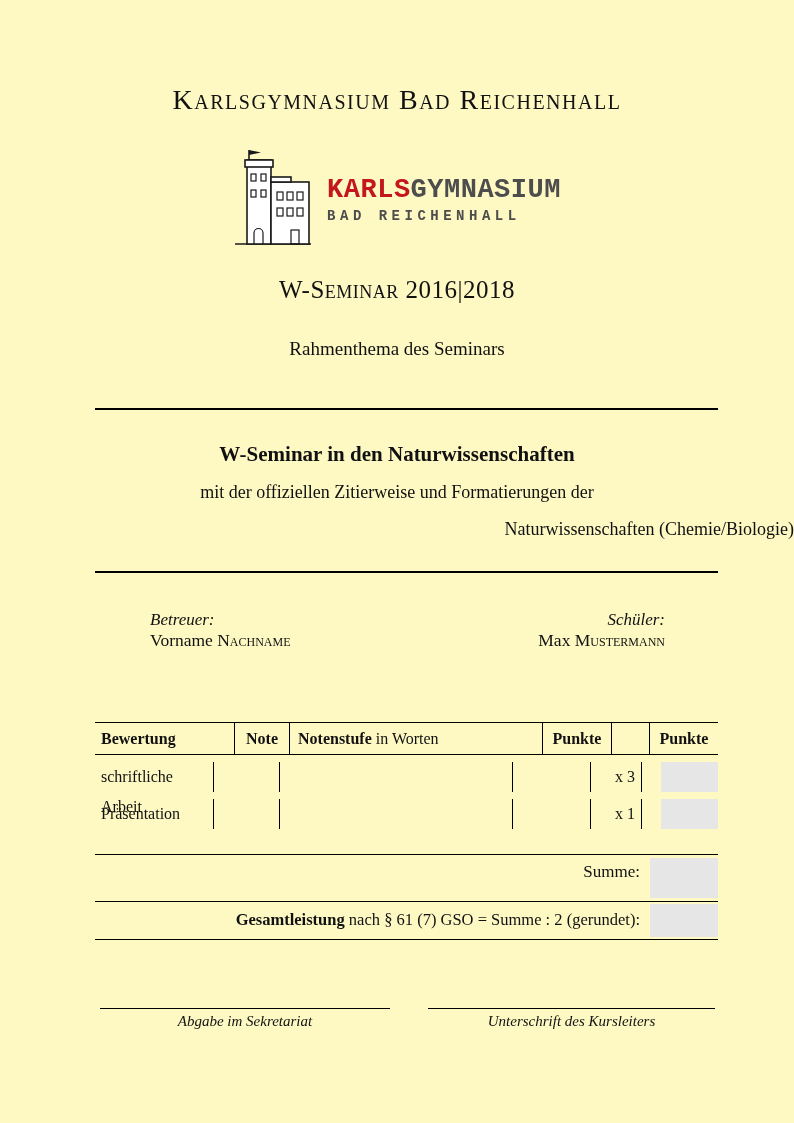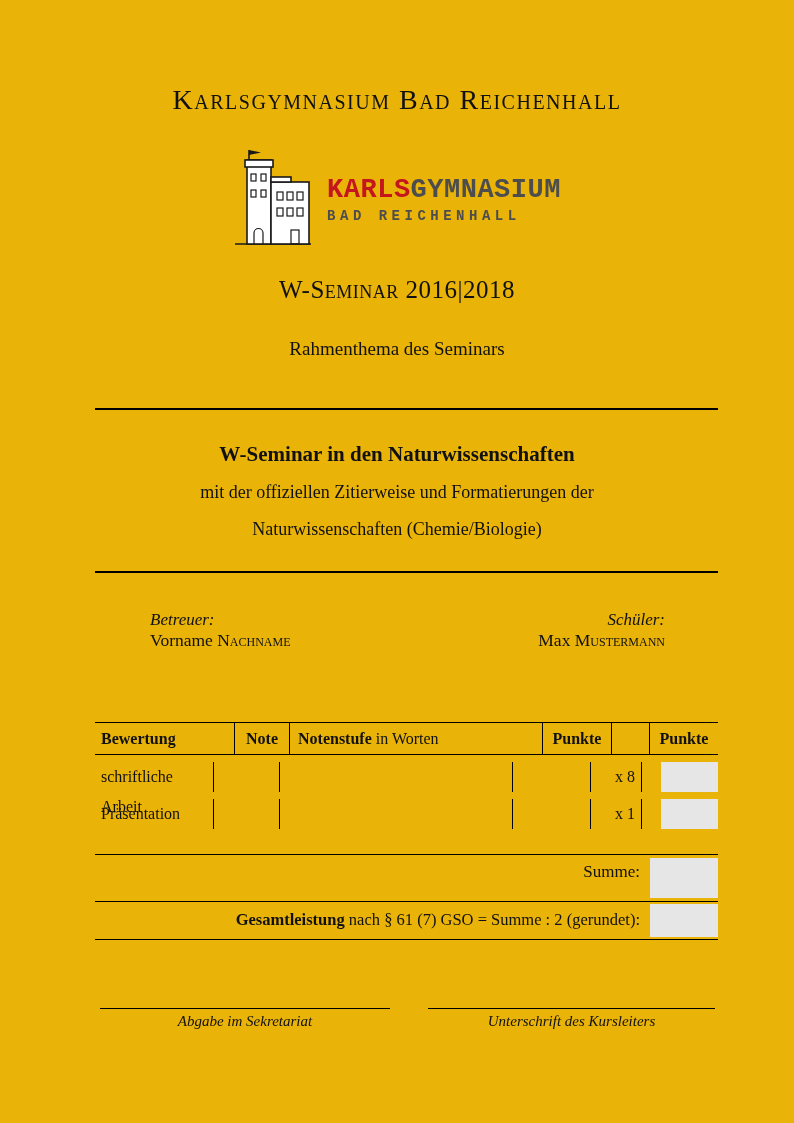--- a/index.html
+++ b/index.html
@@ -1,20 +1,20 @@
 <!DOCTYPE html>
 <html><head>
 <meta charset="utf-8">
 <style>
   * { margin:0; padding:0; box-sizing:border-box; }
   html,body { background:#ffffff; }
   .page {
     position:relative;
     width:794px; height:1123px;
-    background:#eab308;
+    background:#fef9c3;
     font-family:"Liberation Serif", serif;
     color:#111;
     margin:0 auto;
     overflow:hidden;
   }
   .centered { position:absolute; left:0; right:0; text-align:center; }
 
   .school-title {
     top:84px;
     font-variant:small-caps;
@@ -43,21 +43,21 @@
     letter-spacing:.5px;
   }
   .subtitle { top:338px; font-size:19px; }
 
   .rule { position:absolute; left:95px; width:623px; border-top:2px solid #000; }
   .rule-1 { top:408px; }
   .rule-2 { top:571px; }
 
   .topic-title { top:442px; font-size:21px; font-weight:700; }
   .topic-line2 { top:482px; font-size:18px; }
-  .topic-line3 { top:519px; font-size:18px; }
+  .topic-line3 { top:519px; font-size:18px;text-align:right; }
 
   .people-left  { position:absolute; left:150px; top:610px; text-align:left; }
   .people-right { position:absolute; right:129px; top:610px; text-align:right; }
   .person-label { font-style:italic; font-size:17px; }
   .person-name  { font-size:17.5px; }
   .sc { font-variant:small-caps; }
 
   
   .gtable { position:absolute; left:95px; top:722px; width:623px; font-size:16px; }
   .thead {
@@ -167,21 +167,21 @@
       <div class="c c-punkte1">Punkte</div>
       <div class="c c-factor"></div>
       <div class="c c-punkte2">Punkte</div>
     </div>
 
     <div class="trow">
       <div class="c c-bewertung">schriftliche Arbeit</div>
       <div class="c c-note"></div>
       <div class="c c-stufe"></div>
       <div class="c c-punkte1"></div>
-      <div class="c c-factor">x 8</div>
+      <div class="c c-factor">x 3</div>
       <div class="c c-punkte2 graycell" style="background: rgb(230, 230, 230);"></div>
     </div>
 
     <div class="trow">
       <div class="c c-bewertung">Präsentation</div>
       <div class="c c-note"></div>
       <div class="c c-stufe"></div>
       <div class="c c-punkte1"></div>
       <div class="c c-factor">x 1</div>
       <div class="c c-punkte2 graycell" style="background: rgb(230, 230, 230);"></div>

